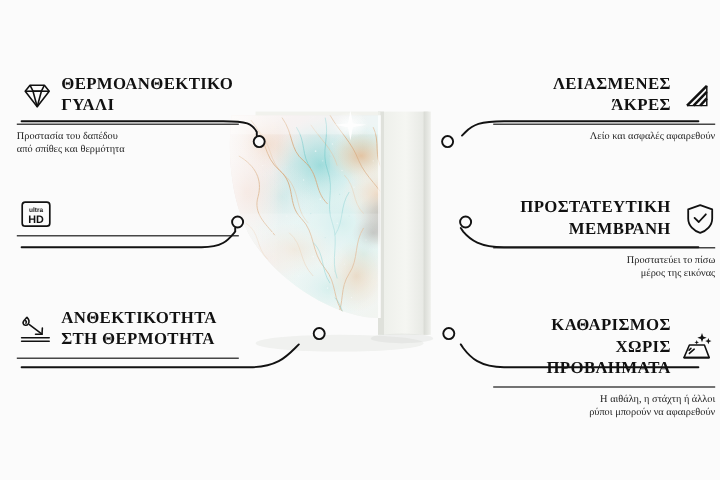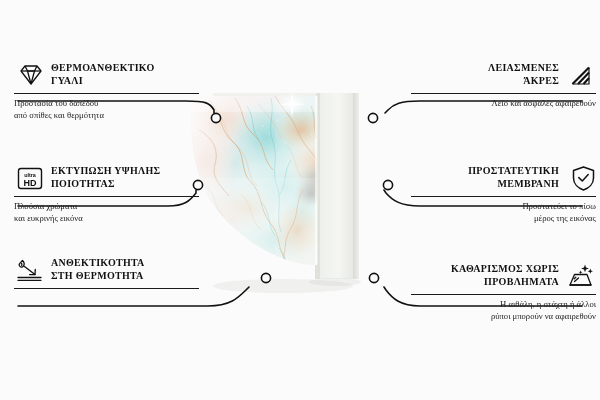--- a/index.html
+++ b/index.html
@@ -24,21 +24,21 @@
   .feature.left  { left:14px;  text-align:left; }
   .feature.right { right:4px; text-align:right; }
 
   .f-head { display:flex; align-items:center; gap:7px; }
   .feature.right .f-head { flex-direction:row-reverse; }
 
   .f-icon { flex:0 0 auto; width:30px; height:26px; display:flex; align-items:center; justify-content:flex-end; }
   .f-icon svg { display:block; overflow:visible; }
 
   .f-title {
-    font-size:10px;
+    font-size:14px;
     font-weight:bold;
     letter-spacing:.3px;
     line-height:1.28;
     color:#111;
     white-space:pre-line;
   }
   .f-rule { height:1px; background:#1a1a1a; margin:5px 0 4px 0; }
   .f-sub {
     font-size:8.6px;
     line-height:1.35;
@@ -287,26 +287,22 @@
 
   <div class="feature left p-ml">
     <div class="f-head">
       <span class="f-icon">
         <svg width="28" height="25" viewBox="0 0 28 25">
           <rect x="2.5" y="2.5" width="23" height="20" rx="2.5" ry="2.5" fill="none" stroke="#111" stroke-width="1.4"></rect>
           <text x="14" y="10.5" text-anchor="middle" font-family="Liberation Sans, sans-serif" font-size="5.4" font-weight="bold" fill="#111">ultra</text>
           <text x="14" y="19.5" text-anchor="middle" font-family="Liberation Sans, sans-serif" font-size="9" font-weight="bold" fill="#111">HD</text>
         </svg>
       </span>
-      <span class="f-title">ΕΚΤΥΠΩΣΗ ΥΨΗΛΗΣ
-ΠΟΙΟΤΗΤΑΣ</span>
-    </div>
-    <div class="f-rule"></div>
-    <div class="f-sub">Πλούσια χρώματα
-και ευκρινής εικόνα</div>
+    </div>
+    <div class="f-rule"></div>
   </div>
 
   <div class="feature left p-bl">
     <div class="f-head">
       <span class="f-icon">
         <svg width="28" height="25" viewBox="0 0 28 25">
           <g fill="none" stroke="#111" stroke-width="1.3" stroke-linecap="round" stroke-linejoin="round">
             <path d="M6.5,2.5 C9,5 8.5,6.5 7.5,8 C6.2,9.8 3.6,9.3 3.2,7.2 C2.9,5.4 4.6,4.4 6.5,2.5 Z"></path>
             <path d="M5.4,5.2 C6.2,6 6.1,6.7 5.6,7.3"></path>
             <path d="M8.5,8.5 L19,16.5"></path>

